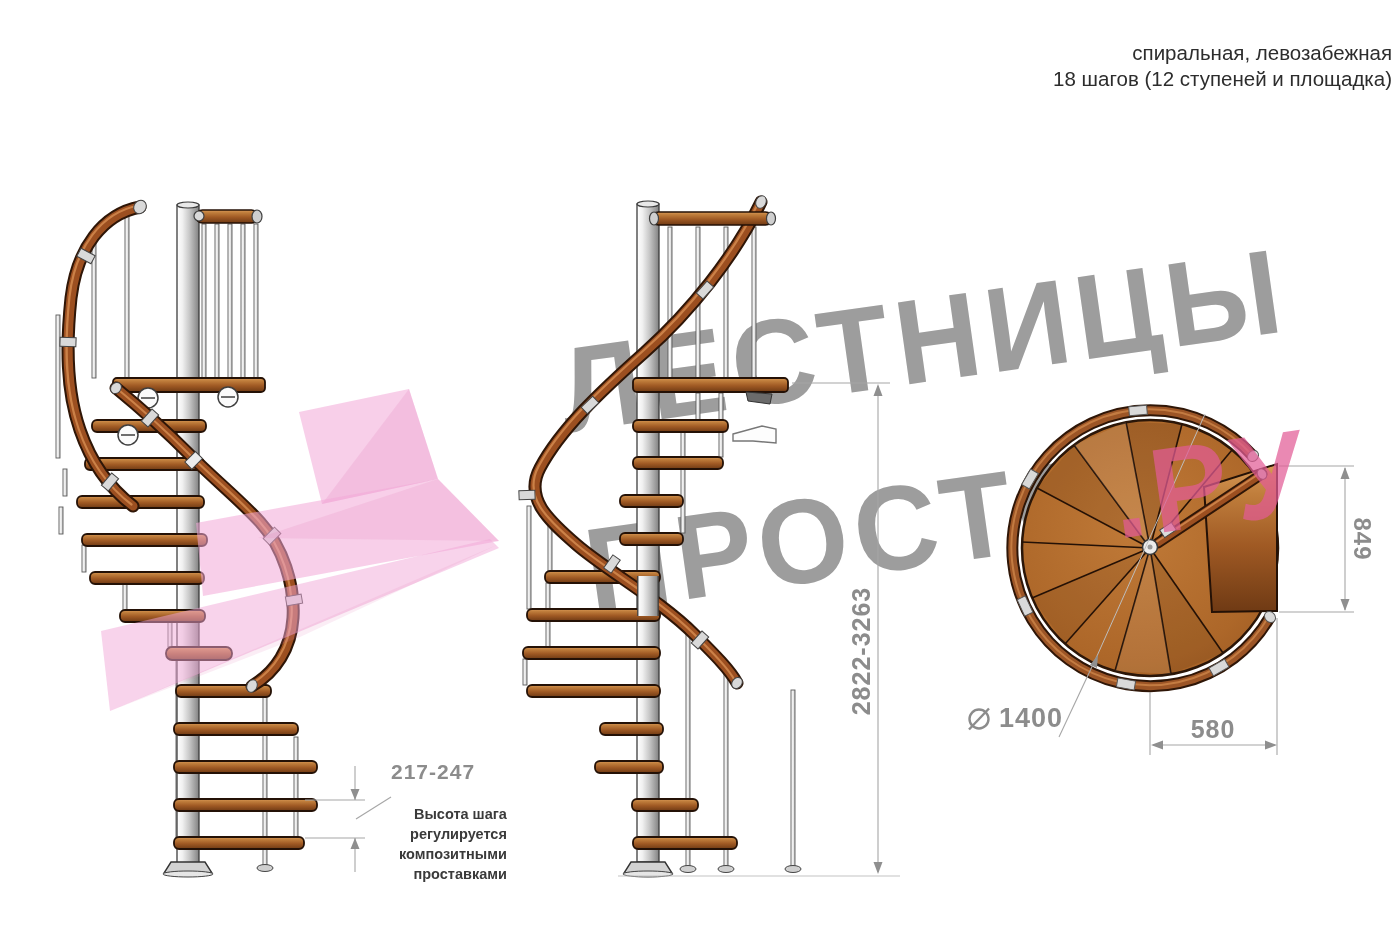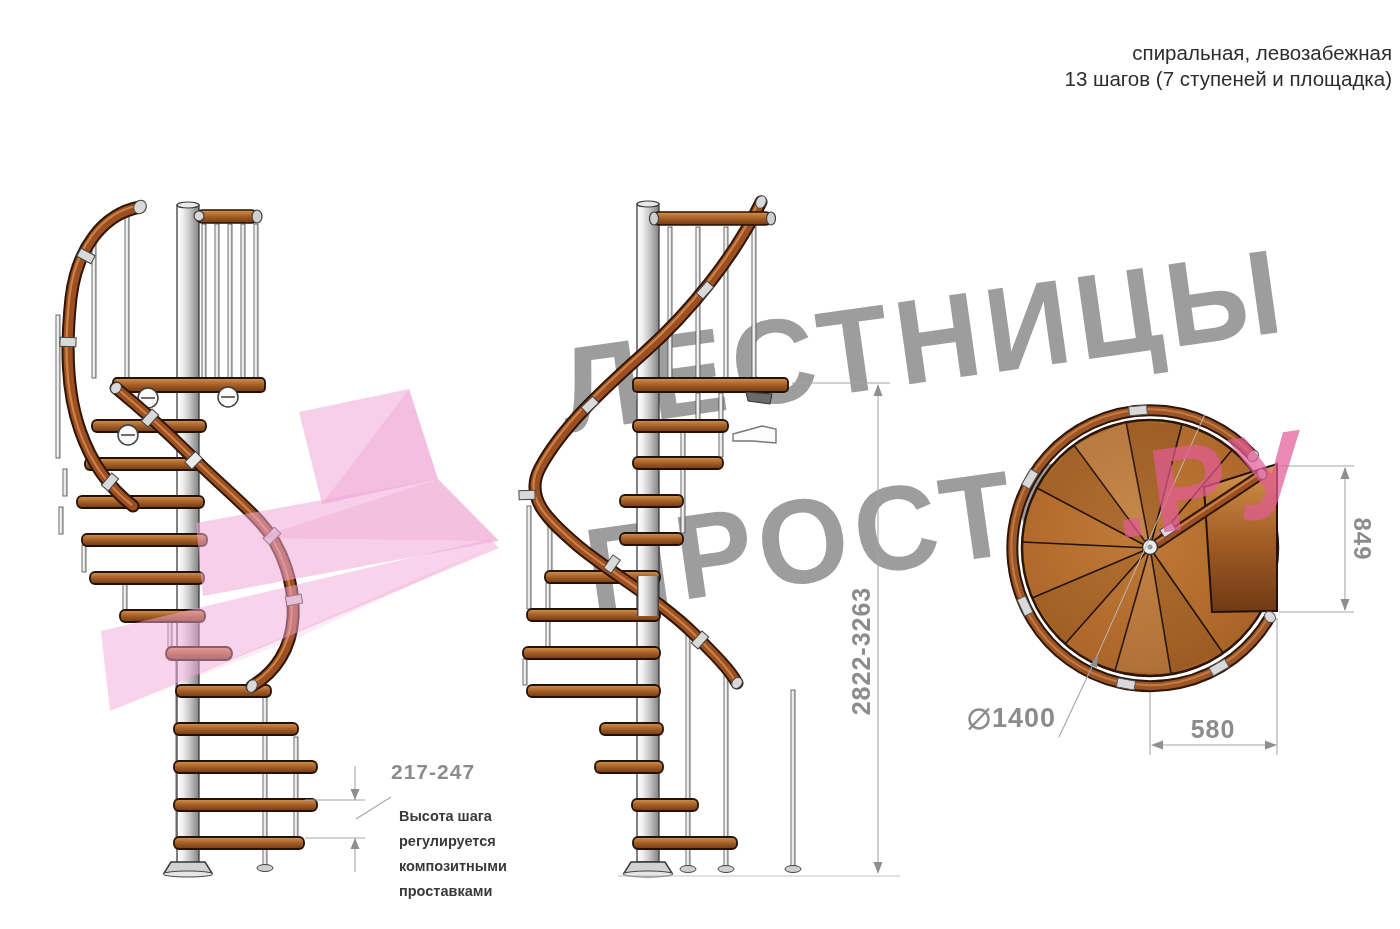--- a/index.html
+++ b/index.html
@@ -23,29 +23,29 @@
   .wm-pink{color:transparent;z-index:4;}
   .wm-pink .wm-accent{color:rgba(226,91,149,0.72);}
 
   
   .drawing-svg{z-index:2;}
   .arrow-svg{z-index:3;}
 
   
   .dim{position:absolute;font-weight:bold;color:#8c8c8c;z-index:5;white-space:nowrap;}
   .dim-step{left:391px;top:760px;font-size:21px;letter-spacing:1px;}
-  .dim-note{position:absolute;left:399px;top:804px;font-size:14.5px;line-height:25px;
-    font-weight:bold;color:#3a3a3a;white-space:pre-line;z-index:5;}
+  .dim-note{position:absolute;left:399px;top:804px;font-size:14.5px;line-height:20px;
+    font-weight:bold;color:#3a3a3a;white-space:pre-line;z-index:5;text-align:right;}
   .dim-total{left:761px;top:631px;width:200px;height:40px;display:flex;align-items:center;
     justify-content:center;transform:rotate(-90deg);font-size:25px;letter-spacing:1px;}
   .dim-depth{left:1312px;top:524px;width:100px;height:30px;display:flex;align-items:center;
     justify-content:center;transform:rotate(90deg);font-size:24px;letter-spacing:1px;}
   .dim-width{left:1173px;top:714px;width:80px;height:30px;display:flex;align-items:center;
     justify-content:center;font-size:25px;letter-spacing:1px;}
-  .dim-dia{left:966px;top:703px;display:flex;align-items:center;font-size:27px;letter-spacing:1px;}
+  .dim-dia{left:966px;top:703px;display:flex;align-items:center;gap:7px;font-size:27px;letter-spacing:1px;}
   .dia-icon{display:inline-block;}
 </style>
 </head>
 <body>
 
 <div class="sheet">
 
   <div class="wm-text wm-gray"><span>ЛЕСТНИЦЫ</span><br>
     <span>ПРОСТО</span><span class="wm-accent">.РУ</span></div>
 
@@ -341,21 +341,21 @@
     <polygon points="258,538 499,541 438,479" fill="#e17fb9" opacity="0.18"></polygon>
     <polygon points="101,631 490,539 499,548 110,711" fill="#f2a8d7" opacity="0.50"></polygon>
     <polygon points="110,711 499,544 300,637" fill="#e17fb9" opacity="0.14"></polygon>
   </svg>
 
   <div class="wm-text wm-pink"><span>ЛЕСТНИЦЫ</span><br>
     <span>ПРОСТО</span><span class="wm-accent">.РУ</span></div>
 
   <div class="title-block">
     <span>спиральная, левозабежная</span>
-    <span>13 шагов (7 ступеней и площадка)</span>
+    <span>18 шагов (12 ступеней и площадка)</span>
   </div>
 
   <div class="dim dim-step">217-247</div>
   <div class="dim-note">Высота шага
 регулируется
 композитными
 проставками</div>
   <div class="dim dim-total">2822-3263</div>
   <div class="dim dim-depth">849</div>
   <div class="dim dim-width">580</div>

